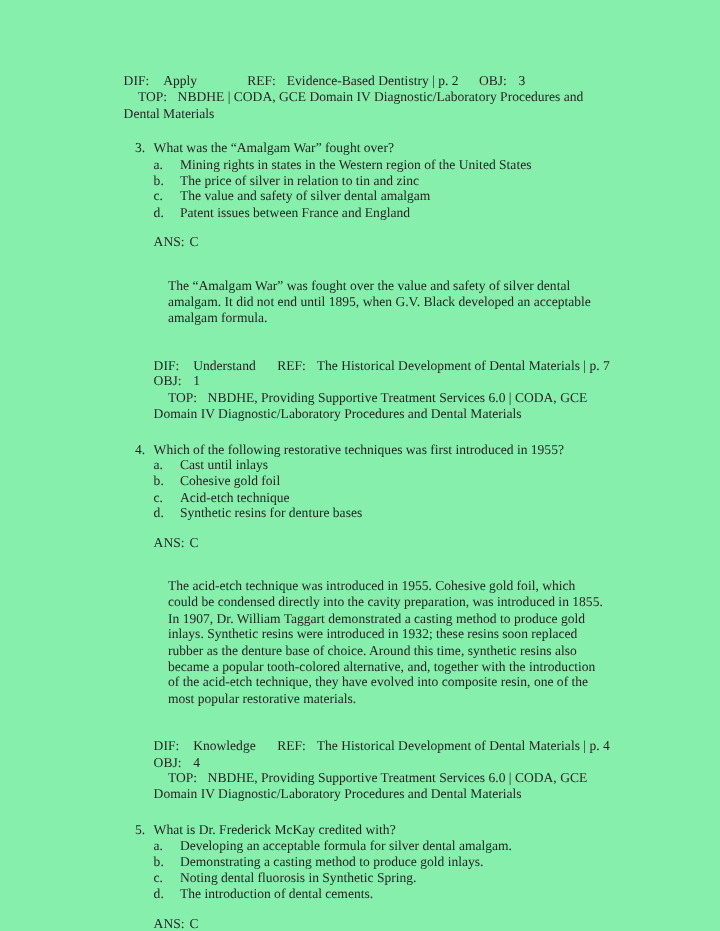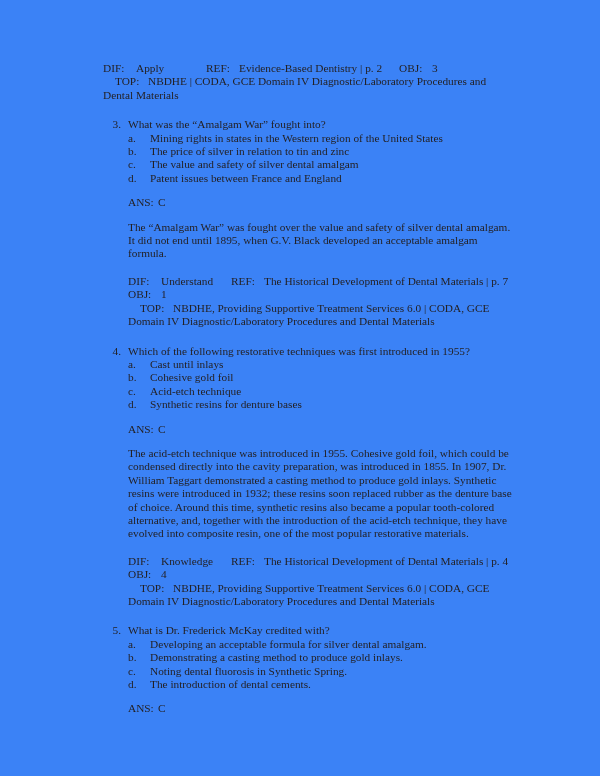--- a/index.html
+++ b/index.html
@@ -11,21 +11,21 @@
     width: 600px;
     height: 776px;
     font-family: "Liberation Serif", "DejaVu Serif", serif;
     color: #231f20;
     -webkit-font-smoothing: antialiased;
   }
   .page {
     position: relative;
     width: 600px;
     height: 776px;
-    background: #3b82f6;
+    background: #86efac;
     box-sizing: border-box;
     padding: 62px 82px 0 103px;
   }
   .doc {
     font-size: 11.3px;
     line-height: 13.4px;
   }
   .gap-sm { height: 11px; }
   .gap-md { height: 14px; }
   .gap-lg { height: 16px; }
@@ -73,40 +73,40 @@
   }
   .opt-letter {
     position: absolute;
     left: 0;
     top: 0;
   }
 
   .ans-line { white-space: pre; margin: 0; }
   .ans-lbl { display: inline-block; width: 30px; }
 
-  .explain { margin: 0; }
+  .explain { margin: 12px; }
 
   .metablock { margin: 0; }
 </style>
 </head>
 <body>
 
 <div class="page">
   <div class="doc">
 
     <div class="metablock">
       <div class="meta-line"><span class="lbl-dif">DIF:</span><span class="val-dif">Apply</span><span class="lbl-ref">REF:</span><span>Evidence-Based Dentistry | p. 2</span><span>      </span><span class="lbl-obj">OBJ:</span><span>3</span></div>
       <div class="meta-wrap"><span class="lbl-top">TOP:</span><span>NBDHE | CODA, GCE Domain IV Diagnostic/Laboratory Procedures and Dental Materials</span></div>
     </div>
 
     <div class="gap-lg"></div>
 
     <div class="q">
       <span class="q-num">3.</span>
-      <p class="q-stem">What was the “Amalgam War” fought into?</p>
+      <p class="q-stem">What was the “Amalgam War” fought over?</p>
       <ul class="opts">
         <li class="opt"><span class="opt-letter">a.</span><span>Mining rights in states in the Western region of the United States</span></li>
         <li class="opt"><span class="opt-letter">b.</span><span>The price of silver in relation to tin and zinc</span></li>
         <li class="opt"><span class="opt-letter">c.</span><span>The value and safety of silver dental amalgam</span></li>
         <li class="opt"><span class="opt-letter">d.</span><span>Patent issues between France and England</span></li>
       </ul>
 
       <div class="gap-sm"></div>
 
       <div class="ans-line"><span class="ans-lbl">ANS:</span><span>C</span></div>

